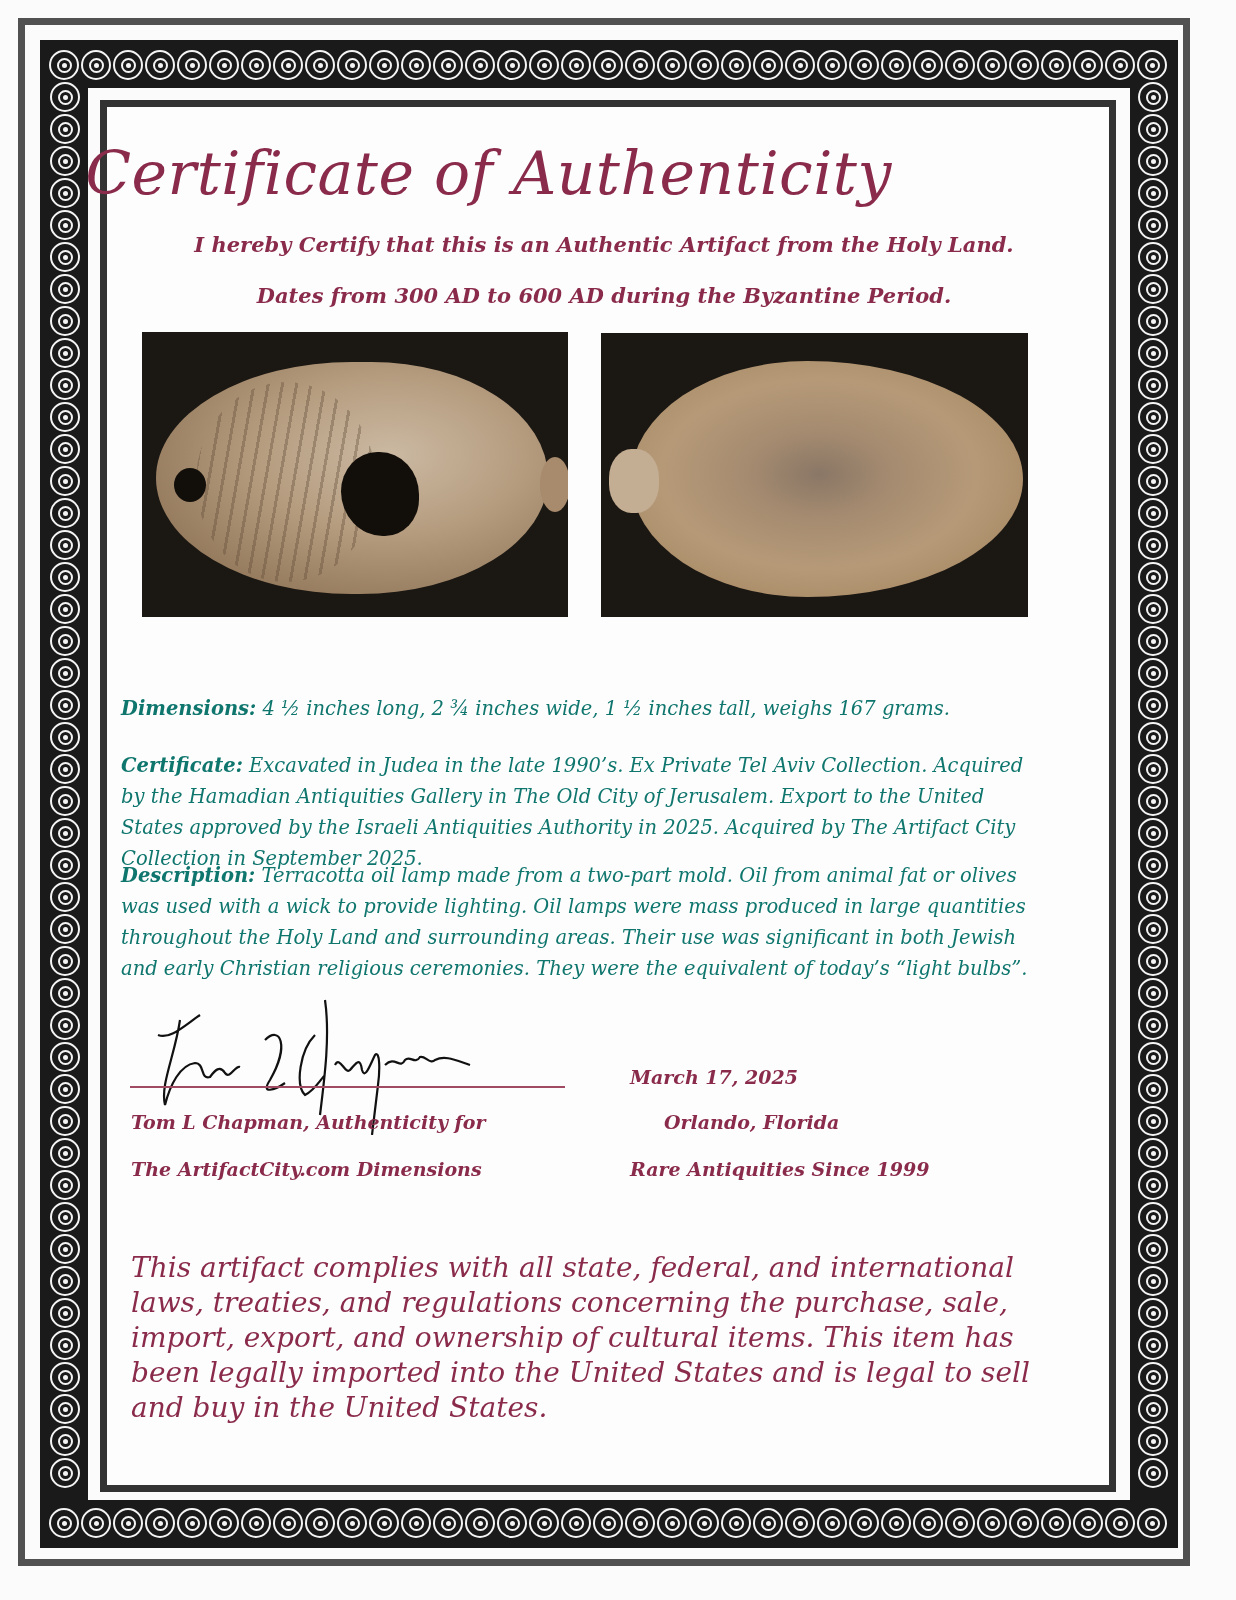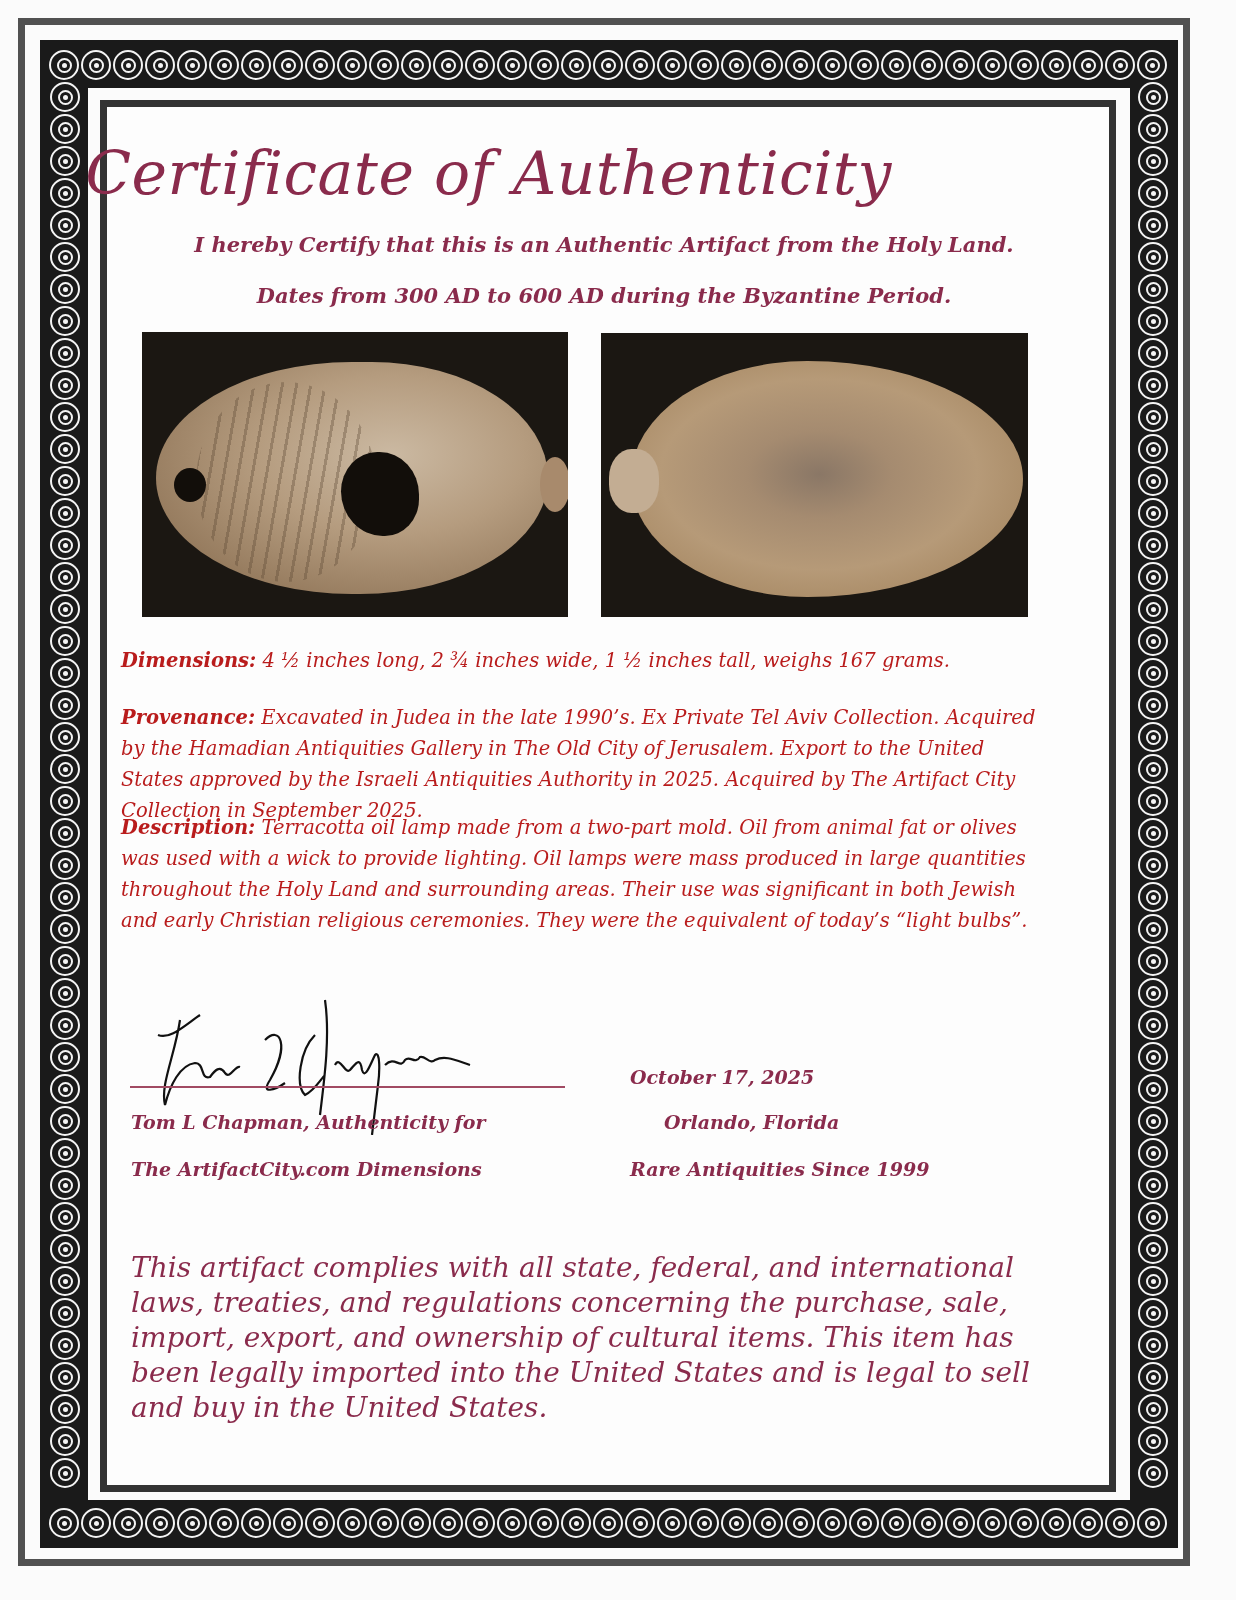--- a/index.html
+++ b/index.html
@@ -74,21 +74,21 @@
   .lamp2 {
     position:absolute; left:30px; top:28px; width:392px; height:236px;
     border-radius:45% 55% 55% 45% / 50% 50% 50% 50%;
     background: radial-gradient(ellipse at 48% 48%, #8a7766 0%, #a58b70 25%, #b69a78 55%, #a4855f 85%, #85694b 100%);
   }
   .lamp2 .nozzle {
     position:absolute; left:-22px; top:88px; width:50px; height:64px; border-radius:45%; background:#c3ad93;
   }
   .body-text {
     position:absolute; left:121px; width:930px; font-style:italic; font-size:19.5px; line-height:31px;
-    color:#b91c1c; font-family:"DejaVu Serif", serif;
+    color:#0f766e; font-family:"DejaVu Serif", serif;margin-top:48px;
   }
   .body-text b { font-weight:bold; }
   .sig-line { position:absolute; left:130px; top:1086px; width:435px; height:2px; background:#a14a63; }
   .sig-label {
     position:absolute; font-style:italic; font-weight:bold; font-size:19px; color:#8a2b4c;
     font-family:"DejaVu Serif", serif;
   }
   .signature { position:absolute; left:140px; top:995px; }
   .legal {
     position:absolute; left:131px; top:1250px; width:960px; font-style:italic; font-size:28px;
@@ -288,33 +288,33 @@
   <div class="lamp2">
     <div class="nozzle"></div>
   </div>
 </div>
 
 <div class="body-text" style="top:645px;">
   <b>Dimensions:</b><span> 4 ½ inches long, 2 ¾ inches wide, 1 ½ inches tall, weighs 167 grams.</span>
 </div>
 
 <div class="body-text" style="top:702px;">
-  <b>Provenance:</b><span> Excavated in Judea in the late 1990’s. Ex Private Tel Aviv Collection. Acquired by the Hamadian Antiquities Gallery in The Old City of Jerusalem. Export to the United States approved by the Israeli Antiquities Authority in 2025. Acquired by The Artifact City Collection in September 2025.</span>
+  <b>Certificate:</b><span> Excavated in Judea in the late 1990’s. Ex Private Tel Aviv Collection. Acquired by the Hamadian Antiquities Gallery in The Old City of Jerusalem. Export to the United States approved by the Israeli Antiquities Authority in 2025. Acquired by The Artifact City Collection in September 2025.</span>
 </div>
 
 <div class="body-text" style="top:812px;">
   <b>Description:</b><span> Terracotta oil lamp made from a two-part mold. Oil from animal fat or olives was used with a wick to provide lighting. Oil lamps were mass produced in large quantities throughout the Holy Land and surrounding areas. Their use was significant in both Jewish and early Christian religious ceremonies. They were the equivalent of today’s “light bulbs”.</span>
 </div>
 
 <svg class="signature" width="400" height="140" viewBox="0 0 400 140">
   <path d="M18 40 C30 45 45 30 60 20 M40 25 C35 60 20 90 25 110 C30 90 40 70 55 68 C65 68 60 85 70 82 C75 75 80 70 85 78 C90 85 95 70 100 72" fill="none" stroke="#111" stroke-width="2.2"></path>
   <path d="M125 45 C140 30 150 50 130 85 C120 100 135 95 145 88" fill="none" stroke="#111" stroke-width="2.2"></path>
   <path d="M175 40 C160 55 155 90 165 100 C175 95 180 85 185 80 M185 5 C190 40 185 80 180 120 M195 70 C200 60 205 80 210 75 C215 70 220 60 222 75 C225 85 230 70 235 60 C240 55 240 75 238 90 L232 140 M245 70 C255 60 260 75 265 65 C270 60 275 70 280 62 C285 60 290 70 295 65 C305 60 315 65 330 70" fill="none" stroke="#111" stroke-width="2.2"></path>
 </svg>
 <div class="sig-line"></div>
 
 <div class="sig-label" style="left:131px; top:1111px;">Tom L Chapman, Authenticity for</div>
 <div class="sig-label" style="left:131px; top:1158px;">The ArtifactCity.com Dimensions</div>
-<div class="sig-label" style="left:630px; top:1066px;">October 17, 2025</div>
+<div class="sig-label" style="left:630px; top:1066px;">March 17, 2025</div>
 <div class="sig-label" style="left:664px; top:1111px;">Orlando, Florida</div>
 <div class="sig-label" style="left:630px; top:1158px;">Rare Antiquities Since 1999</div>
 
 <div class="legal">This artifact complies with all state, federal, and international laws, treaties, and regulations concerning the purchase, sale, import, export, and ownership of cultural items. This item has been legally imported into the United States and is legal to sell and buy in the  United States.</div>
 
 </body></html>

